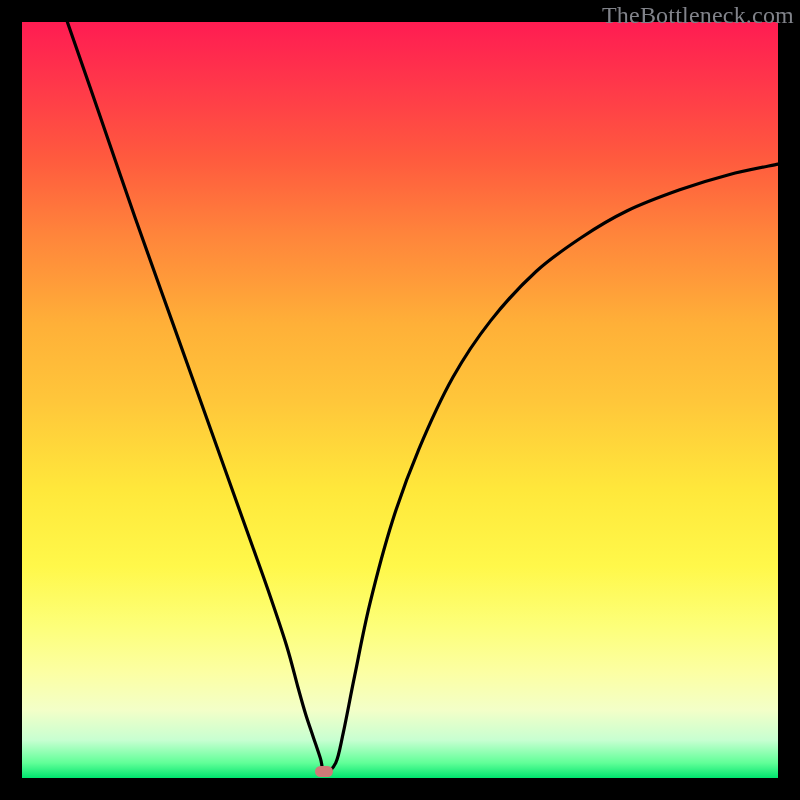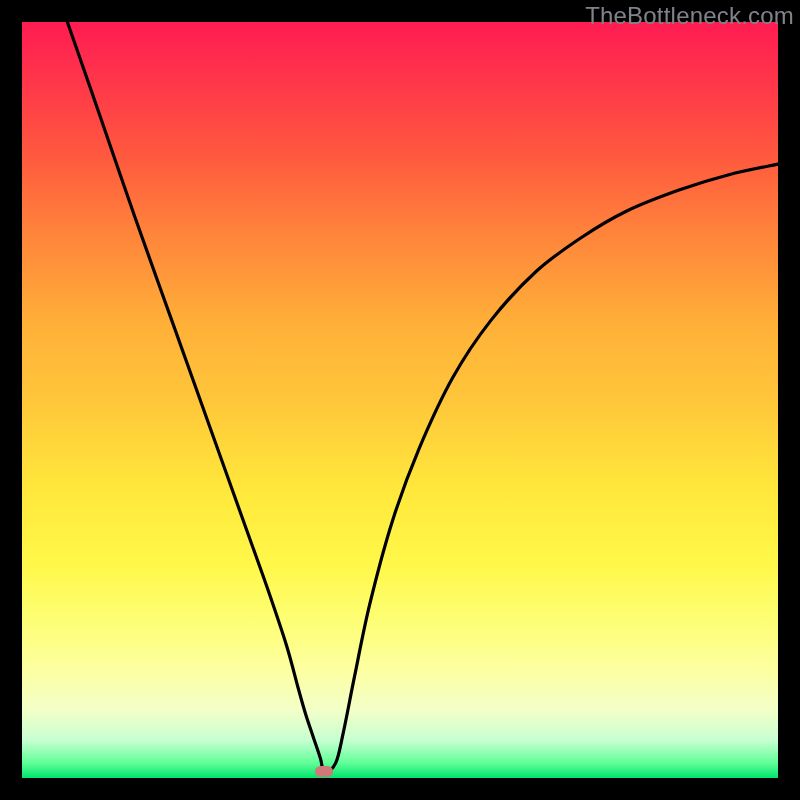--- a/index.html
+++ b/index.html
@@ -39,21 +39,21 @@
       #f3ffc8 91%,
       #c7ffd1 95%,
       #61ff98 98%,
       #00e46e 100%
     );
   }
   .watermark {
     position: absolute;
     top: 2px;
     right: 6px;
-    font-family: Liberation Sans, sans-serif;
+    font-family: Liberation Serif, serif;
     font-size: 24px;
     font-weight: 400;
     color: #81838a;
     letter-spacing: 0.2px;
   }
   svg.curve {
     position: absolute;
     left: 0;
     top: 0;
     width: 756px;

